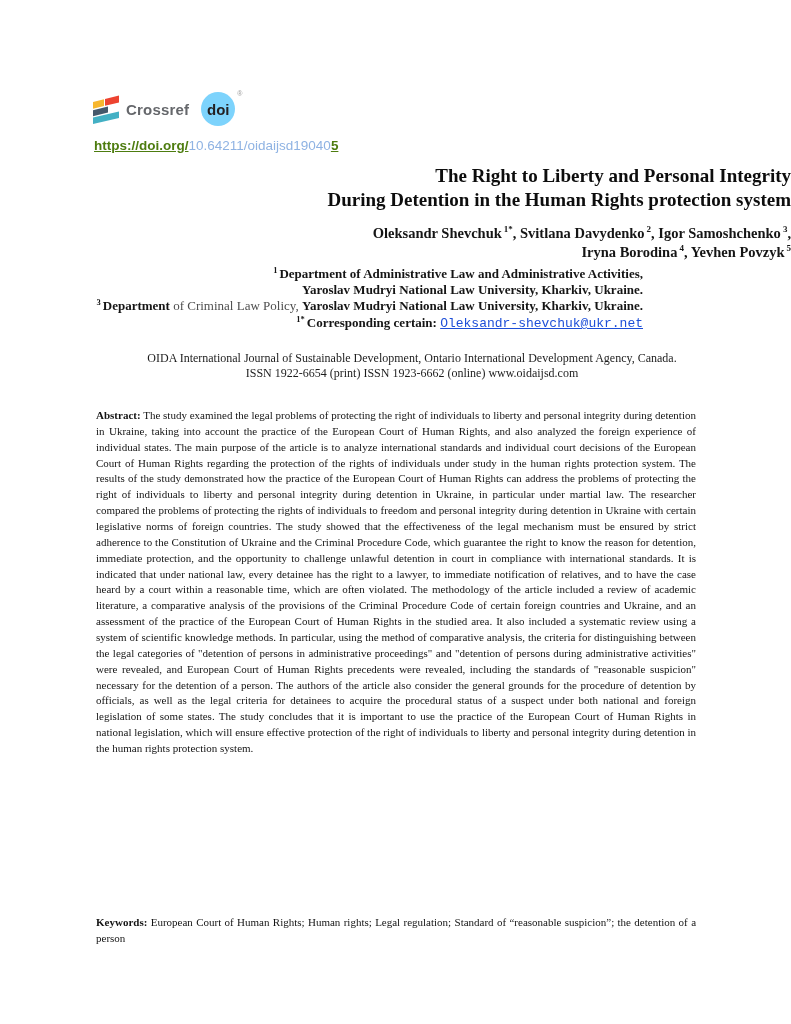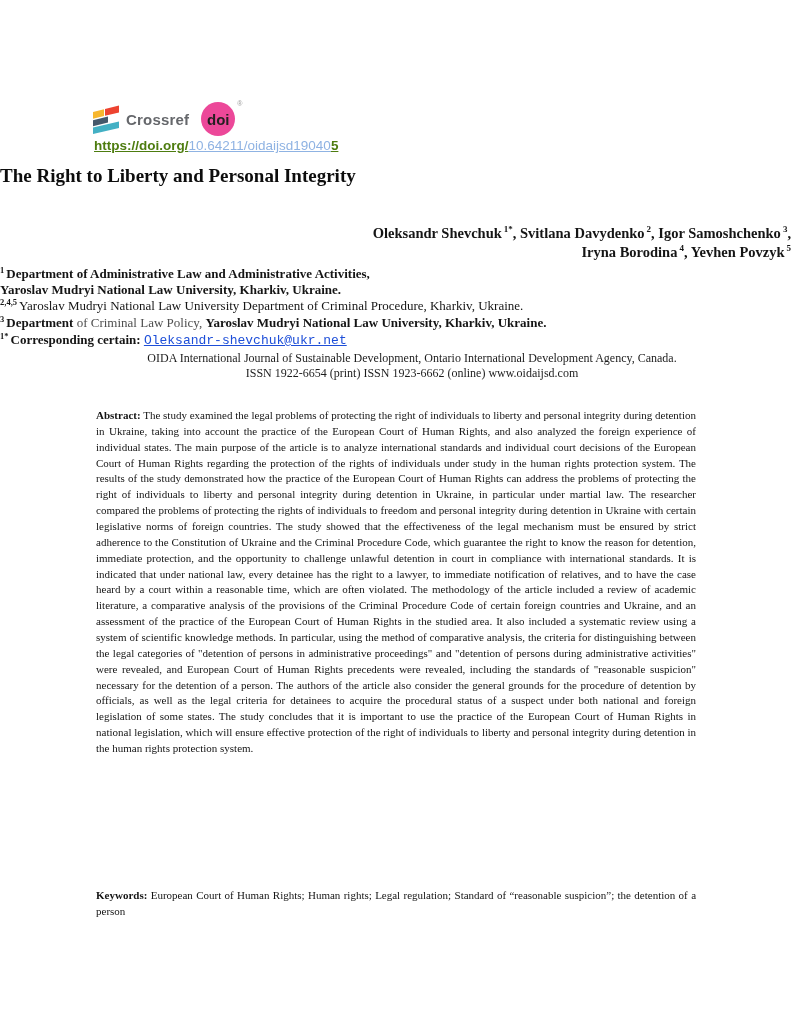--- a/index.html
+++ b/index.html
@@ -2,77 +2,77 @@
 <html><head>
 <meta charset="utf-8">
 <style>
   html,body { margin:0; padding:0; background:#e9e9e9; }
   .page {
     position:relative; width:791px; height:1024px; background:#ffffff;
     font-family:"Liberation Serif","DejaVu Serif",serif; color:#151515;
     overflow:hidden; margin:0 auto;
   }
   
-  .logos { position:absolute; left:92px; top:102px; display:flex; align-items:center; gap:12px;justify-content:space-between; }
+  .logos { position:absolute; left:92px; top:92px; display:flex; align-items:center; gap:12px;justify-content:space-between; }
   .crossref { display:flex; align-items:center; gap:6px; }
   .cr-text {
     font-family:"Liberation Sans","DejaVu Sans",sans-serif; font-size:15px;
     font-weight:600; color:#65676b; letter-spacing:0.2px;
   }
   .doi-wrap { position:relative; display:inline-block; }
   .doi-badge {
     display:flex; align-items:center; justify-content:center;
-    width:34px; height:34px; border-radius:50%; background:#ec4899;
+    width:34px; height:34px; border-radius:50%; background:#7dd3fc;
     font-family:"Liberation Sans","DejaVu Sans",sans-serif;
     font-weight:700; font-size:15px; color:#231f20;
   }
   .doi-reg {
     position:absolute; top:-2px; right:-7px; font-size:7px; color:#9a9a9a;
     font-family:"Liberation Sans","DejaVu Sans",sans-serif;
   }
   
   .doi-link {
     position:absolute; left:94px; top:138px;
     font-family:"Liberation Sans","DejaVu Sans",sans-serif;
     font-size:13.5px; cursor:pointer;
   }
   .dl-dark  { color:#4d7c0f; font-weight:700; text-decoration:underline; }
-  .dl-light { color:#8fb3e3; font-weight:400; text-decoration:underline; }
+  .dl-light { color:#8fb3e3; font-weight:400; }
   
   .title {
     position:absolute; left:0; top:164px; width:791px; margin:0;
-    text-align:left; font-size:19px; font-weight:700; line-height:1.24; color:#0d0d0d;
+    text-align:right; font-size:19px; font-weight:700; line-height:1.24; color:#0d0d0d;
   }
   
   .authors {
     position:absolute; left:0; top:224px; width:791px; margin:0;
     text-align:right; font-size:14.5px; font-weight:700; line-height:1.32;
   }
   .authors sup { font-size:9px; margin-left:2px; }
   
   .affils {
     position:absolute; left:0; top:265px; width:643px;
-    text-align:left; font-size:13px; line-height:1.19;
+    text-align:right; font-size:13px; line-height:1.19;
   }
   .affils sup { font-size:8.5px; margin-right:2px; font-weight:700; }
   .af-bold { font-weight:700; }
   .af-reg  { font-weight:400; color:#4e4e4e; }
   .email { color:#1d4ed8; text-decoration:underline; font-weight:400; cursor:pointer;font-family:Liberation Mono, monospace; }
   
   .journal {
     position:absolute; left:0; top:351px; width:762px;
     text-align:center; font-size:12px; line-height:1.21; color:#1c1c1c;margin-left:31px;
   }
   
   .abstract, .keywords {
     position:absolute; left:96px; width:600px; margin:0;
     text-align:justify; font-size:11px; line-height:1.443; color:#141414;
   }
   .abstract { top:408px; }
-  .keywords { top:888px; }
+  .keywords { top:915px; }
   .lbl { font-weight:700; }
 </style>
 </head>
 <body>
 
 <div class="page">
 
   <div class="logos">
     <div class="crossref">
       <svg class="cr-mark" width="28" height="30" viewBox="0 0 28 30" aria-hidden="true">
@@ -88,39 +88,37 @@
       <span class="doi-reg">®</span>
     </div>
   </div>
 
   <a class="doi-link">
     <span class="dl-dark">https://doi.org/</span><span class="dl-light">10.64211/oidaijsd19040</span><span class="dl-dark">5</span>
   </a>
 
   <h1 class="title">
     <span>The Right to Liberty and Personal Integrity</span><br>
+    <span>During Detention in the Human Rights protection system</span>
   </h1>
 
   <p class="authors">
     <span>Oleksandr Shevchuk</span><sup>1*</sup><span>, </span>
     <span>Svitlana Davydenko</span><sup>2</sup><span>, </span>
     <span>Igor Samoshchenko</span><sup>3</sup><span>,</span><br>
     <span>Iryna Borodina</span><sup>4</sup><span>, </span>
     <span>Yevhen Povzyk</span><sup>5</sup>
   </p>
 
   <div class="affils">
     <div class="af-bold">
       <sup>1</sup><span>Department of Administrative Law and Administrative Activities,</span>
     </div>
     <div class="af-bold">
       <span>Yaroslav Mudryi National Law University, Kharkiv, Ukraine.</span>
-    </div>
-    <div>
-      <sup>2,4,5</sup><span>Yaroslav Mudryi National Law University Department of Criminal Procedure, Kharkiv, Ukraine.</span>
     </div>
     <div>
       <sup>3</sup><span class="af-bold">Department</span><span class="af-reg"> of Criminal Law Policy, </span><span class="af-bold">Yaroslav Mudryi National Law University, Kharkiv, Ukraine.</span>
     </div>
     <div class="af-bold">
       <sup>1*</sup><span>Corresponding certain: </span><a class="email">Oleksandr-shevchuk@ukr.net</a>
     </div>
   </div>
 
   <div class="journal">

